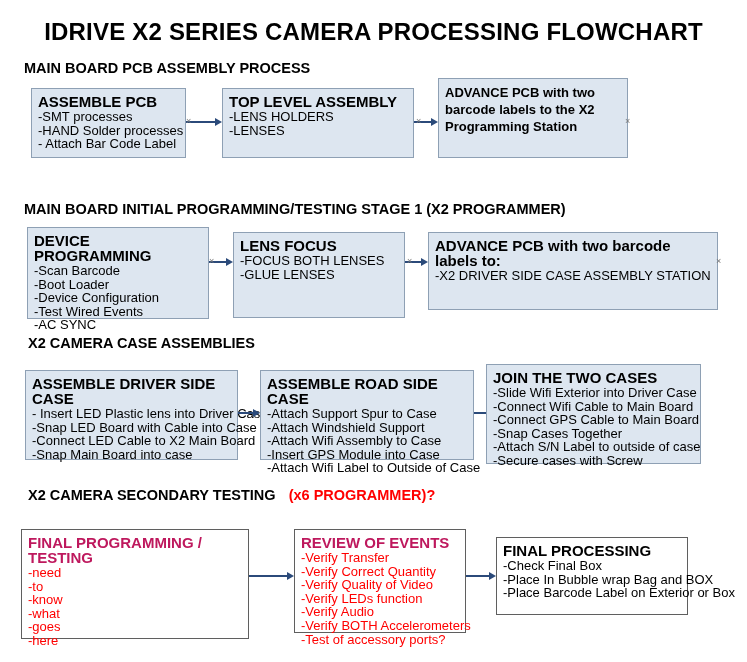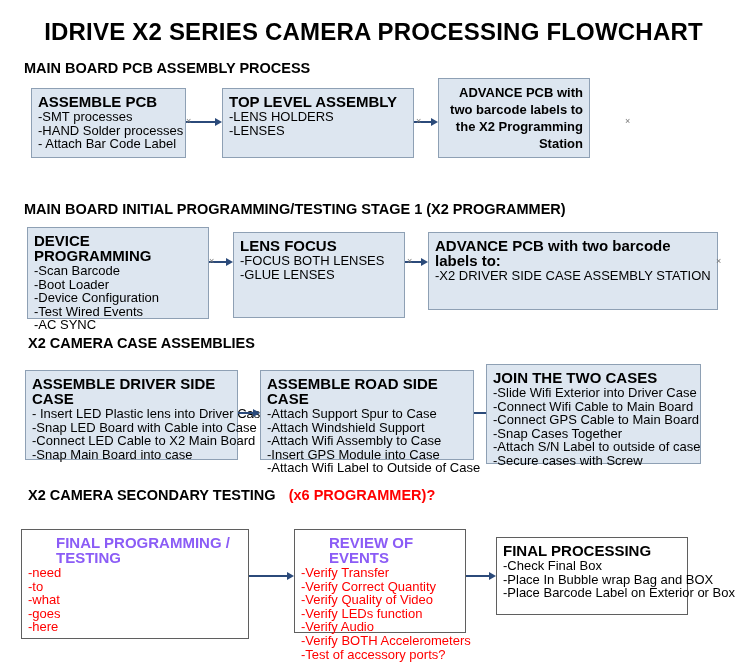--- a/index.html
+++ b/index.html
@@ -53,22 +53,21 @@
     border: 1px solid #5f5f5f;
   }
   .box-title {
     font-size: 15px;
     font-weight: bold;
     line-height: 15px;
     margin-bottom: 1px;
     white-space: normal;
   }
   .box-title.red {
-    color: #8b5cf6;
-    margin-left: 28px;
+    color: #be185d;
   }
   .box-line {
     font-size: 13px;
     line-height: 13.6px;
     white-space: nowrap;
   }
   .box-line.red {
     color: #ff0000;
   }
   .box-title.big {
@@ -127,21 +126,21 @@
     <div class="box-title">TOP LEVEL ASSEMBLY</div>
     <div class="box-line">-LENS HOLDERS</div>
     <div class="box-line">-LENSES</div>
   </div>
 
   <div class="arrow" style="left:414px; top:121px; width:24px;">
     <div class="shaft" style="width:17px;"></div>
     <div class="head" style="left:17px;"></div>
   </div>
 
-  <div class="box" style="left:438px; top:78px; width:152px; height:80px;text-align:right;">
+  <div class="box" style="left:438px; top:78px; width:190px; height:80px;">
     <div class="box-title big">ADVANCE PCB with two barcode labels to the X2 Programming Station</div>
   </div>
 
   <div class="xmark" style="left:186px; top:117px;">×</div>
   <div class="xmark" style="left:416px; top:117px;">×</div>
   <div class="xmark" style="left:625px; top:117px;">×</div>
 
   <div class="section-head" style="left:24px; top:201px;">MAIN BOARD INITIAL PROGRAMMING/TESTING STAGE 1 (X2 PROGRAMMER)</div>
 
   <div class="box" style="left:27px; top:227px; width:182px; height:92px;">
@@ -219,20 +218,21 @@
 
   <div class="section-head" style="left:28px; top:487px;">
     <span>X2 CAMERA SECONDARY TESTING</span>
     <span class="red" style="padding-left:9px;">(x6 PROGRAMMER)?</span>
   </div>
 
   <div class="box white" style="left:21px; top:529px; width:228px; height:110px;">
     <div class="box-title red">FINAL PROGRAMMING / TESTING</div>
     <div class="box-line red">-need</div>
     <div class="box-line red">-to</div>
+    <div class="box-line red">-know</div>
     <div class="box-line red">-what</div>
     <div class="box-line red">-goes</div>
     <div class="box-line red">-here</div>
   </div>
 
   <div class="arrow" style="left:249px; top:575px; width:45px;">
     <div class="shaft" style="width:38px;"></div>
     <div class="head" style="left:38px;"></div>
   </div>
 

